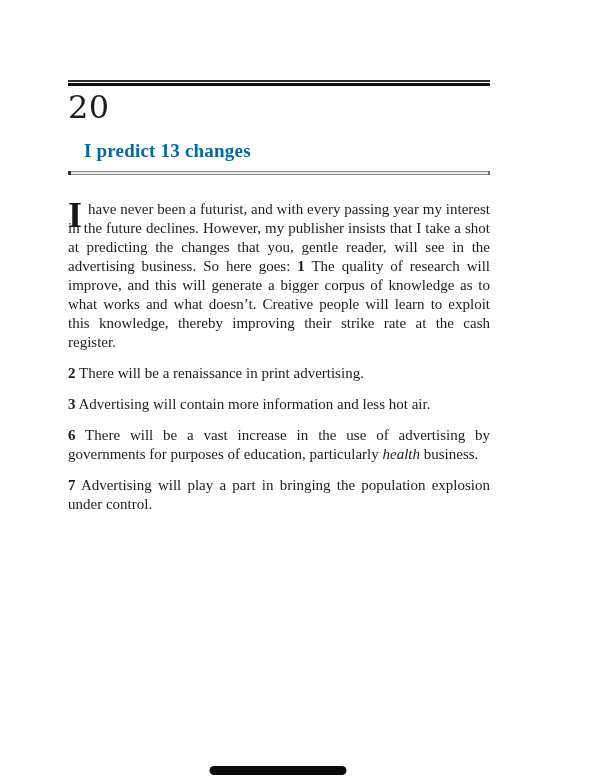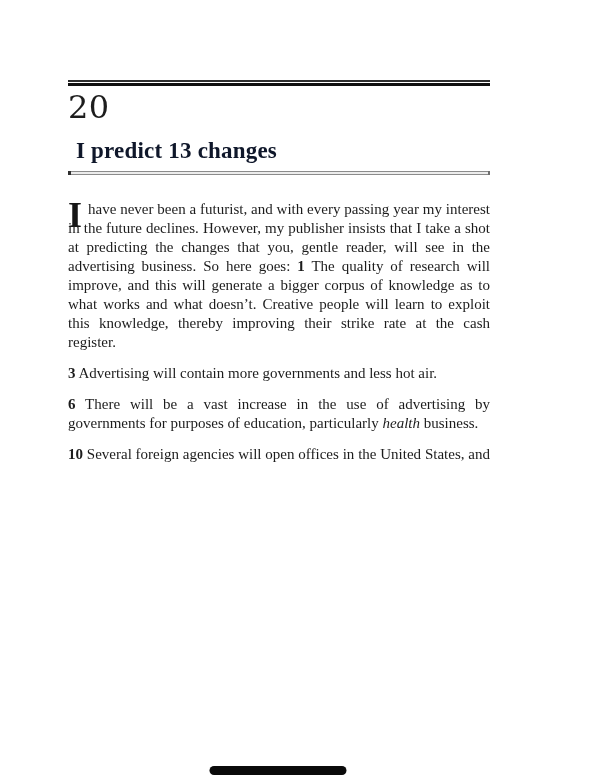--- a/index.html
+++ b/index.html
@@ -27,26 +27,26 @@
   }
   .chapter-num {
     margin-top: 4px;
     font-size: 32px;
     line-height: 34px;
     letter-spacing: 0.5px;
     color: #1d1d1d;
     font-family: "DejaVu Serif", serif;
   }
   .chapter-title {
-    margin: 17px 0 0 8px;
-    font-size: 23px;
+    margin: 17px 0 0 16px;
+    font-size: 19px;
     line-height: 20px;
     font-weight: bold;
     letter-spacing: 0.2px;
-    color: #0f172a;
+    color: #0369a1;
   }
   
   .rule-sub {
     position: relative;
     margin-top: 10px;
     height: 2px;
     background: #ececec;
     border-top: 1px solid #8b8b8b;
     border-bottom: 1px solid #8b8b8b;
   }
@@ -102,19 +102,20 @@
 <body>
 
 <div class="screen">
   <div class="page">
     <div class="rule-top"></div>
     <div class="chapter-num">20</div>
     <h1 class="chapter-title">I predict 13 changes</h1>
     <div class="rule-sub"></div>
     <div class="body-text">
         <p><span class="dropcap">I</span><span class="">have never been a futurist, and with every passing year my interest in the future declines. However, my publisher insists that I take a shot at predicting the changes that you, gentle reader, will see in the advertising business. So here goes: </span><span class="rb">1</span><span class=""> The quality of research will improve, and this will generate a bigger corpus of knowledge as to what works and what doesn’t. Creative people will learn to exploit this knowledge, thereby improving their strike rate at the cash register.</span></p>
-        <p><span class="rb">3</span><span class=""> Advertising will contain more governments and less hot air.</span></p>
+        <p><span class="rb">2</span><span class=""> There will be a renaissance in print advertising.</span></p>
+        <p><span class="rb">3</span><span class=""> Advertising will contain more information and less hot air.</span></p>
         <p><span class="rb">6</span><span class=""> There will be a vast increase in the use of advertising by governments for purposes of education, particularly </span><span class="ri">health</span><span class=""> business.</span></p>
-        <p class="jl"><span class="rb">10</span><span class=""> Several foreign agencies will open offices in the United States, and</span></p>
+        <p><span class="rb">7</span><span class=""> Advertising will play a part in bringing the population explosion under control.</span></p>
       </div>
   </div>
   <div class="home-indicator"></div>
 </div>
 
 </body></html>

